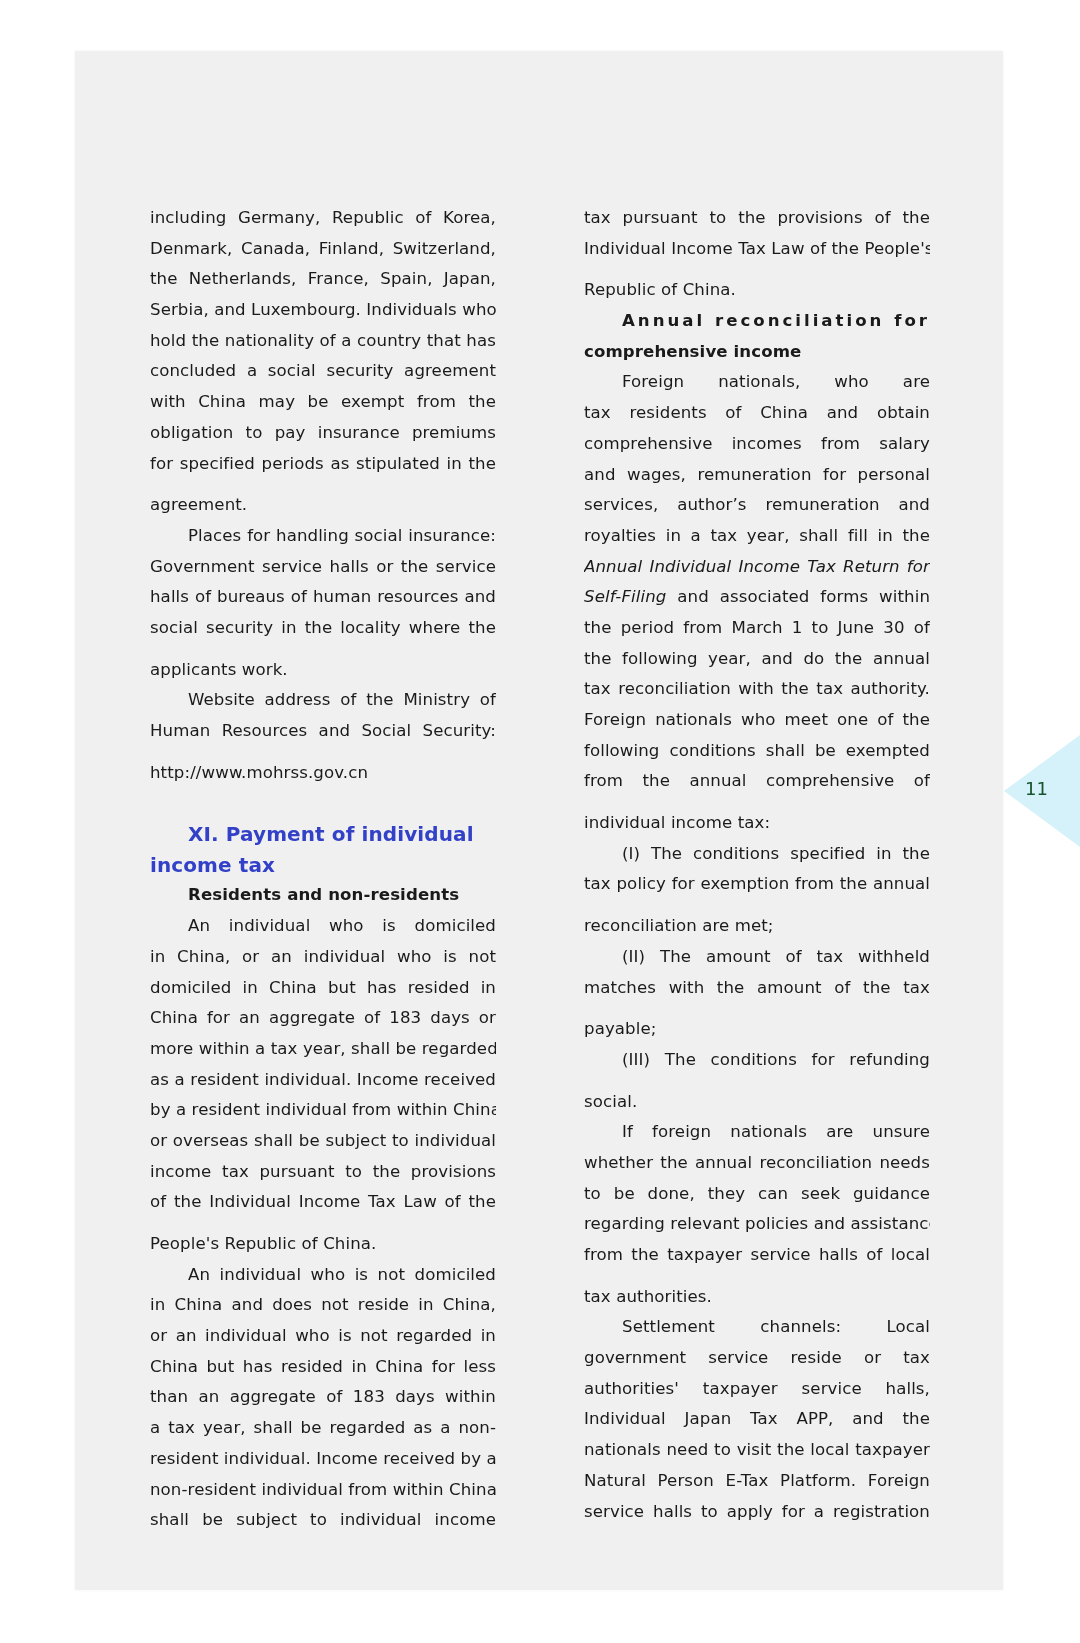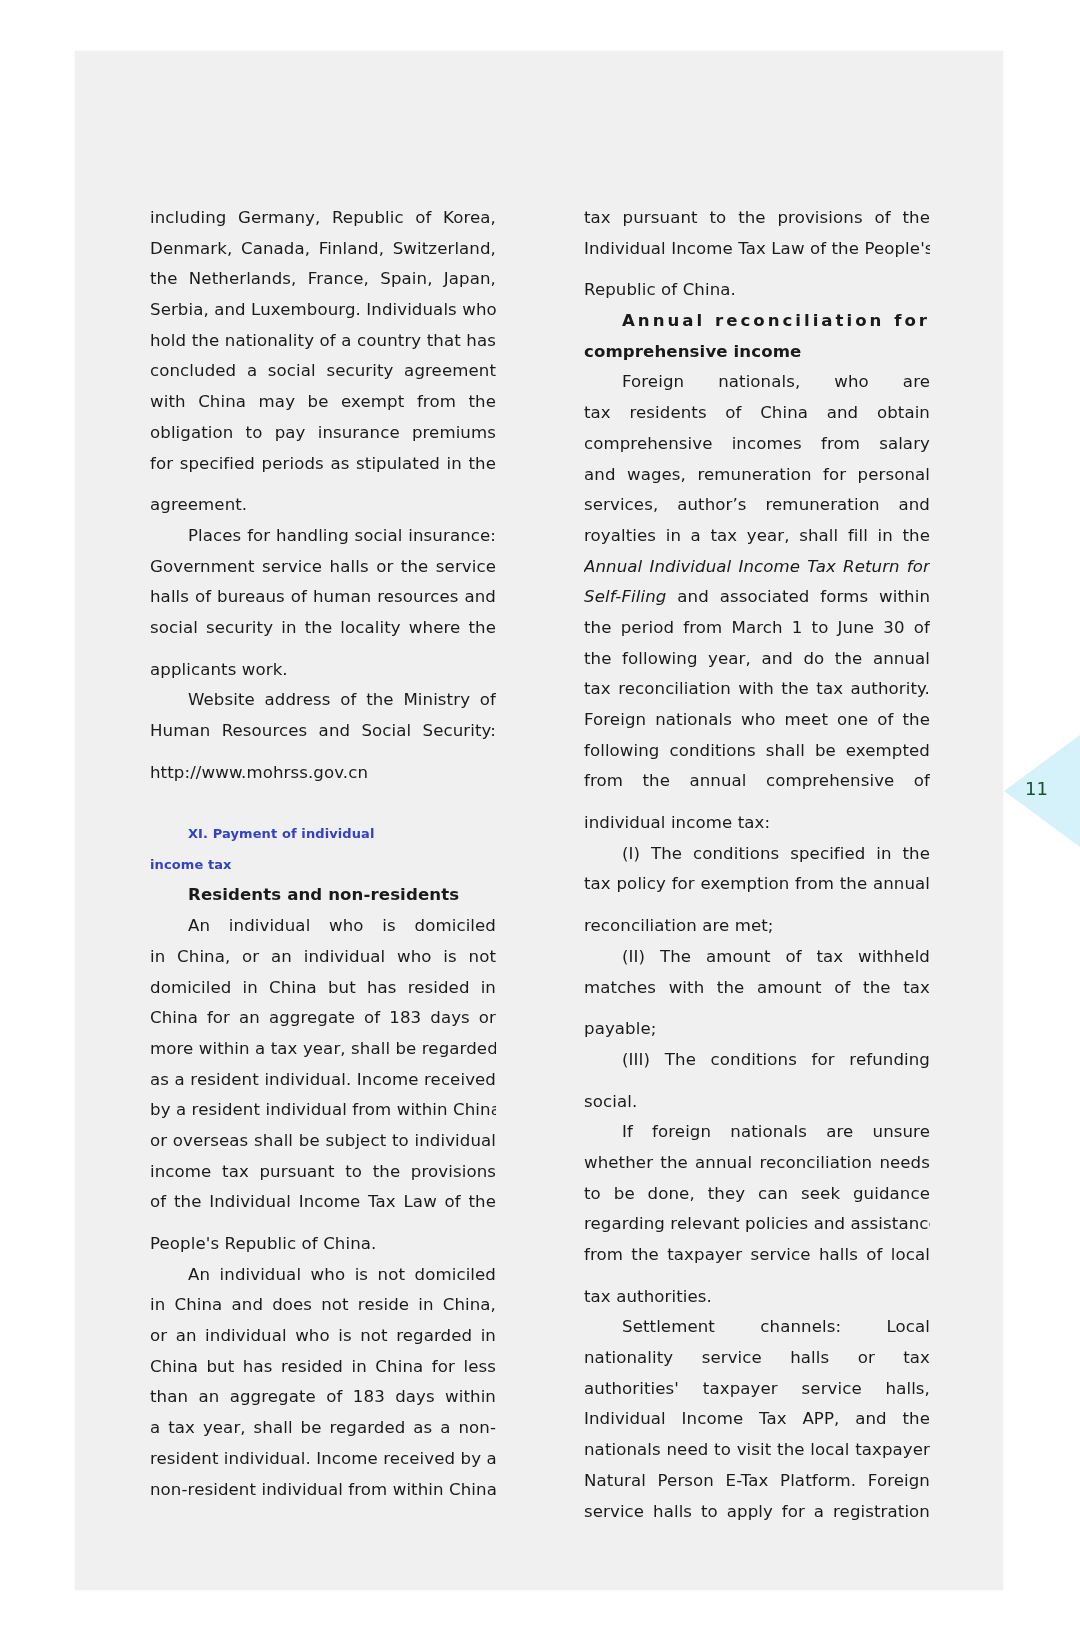--- a/index.html
+++ b/index.html
@@ -8,21 +8,21 @@
   .page { position:absolute; left:75px; top:51px; width:928px; height:1539px; background:#f0f0f0;
           box-shadow:0 0 3px rgba(0,0,0,0.05); }
   .col { position:absolute; top:203px; width:346px; font-size:16.6px; }
   .col.left { left:150px; }
   .col.right { left:584px; }
   .ln { height:30.7px; line-height:30.7px; white-space:nowrap; text-align:justify; text-align-last:justify;
         overflow:hidden; letter-spacing:0.1px; }
   .ln.last { text-align-last:left;margin-top:11px; }
   .ln.ind { padding-left:38px; }
   .gap { height:30.7px; }
-  .h-blue { color:#3341c8; font-weight:bold; font-size:13px; text-align-last:left; }
+  .h-blue { color:#3341c8; font-weight:bold; font-size:20px; text-align-last:left; }
   .h-bold { font-weight:bold; text-align-last:left; }
   .h-spaced { font-weight:bold; letter-spacing:3px; }
   i { font-style:italic; }
   .tab { position:absolute; left:1004px; top:735px; width:76px; height:112px; }
   .pagenum { position:absolute; left:1025px; top:778px; font-size:18px; color:#14532d; }
 </style>
 </head>
 <body>
 
 <div class="page"></div>
@@ -62,20 +62,21 @@
   <div class="ln">of the Individual Income Tax Law of the</div>
   <div class="ln last">People's Republic of China.</div>
   <div class="ln ind">An individual who is not domiciled</div>
   <div class="ln">in China and does not reside in China,</div>
   <div class="ln">or an individual who is not regarded in</div>
   <div class="ln">China but has resided in China for less</div>
   <div class="ln">than an aggregate of 183 days within</div>
   <div class="ln">a tax year, shall be regarded as a non-</div>
   <div class="ln">resident individual. Income received by a</div>
   <div class="ln">non-resident individual from within China</div>
+  <div class="ln">shall be subject to individual income</div>
 </div>
 
 <div class="col right">
   <div class="ln">tax pursuant to the provisions of the</div>
   <div class="ln">Individual Income Tax Law of the People's</div>
   <div class="ln last">Republic of China.</div>
   <div class="ln ind h-spaced">Annual reconciliation for</div>
   <div class="ln h-bold">comprehensive income</div>
   <div class="ln ind">Foreign nationals, who are</div>
   <div class="ln">tax residents of China and obtain</div>
@@ -100,23 +101,23 @@
   <div class="ln last">payable;</div>
   <div class="ln ind">(III) The conditions for refunding</div>
   <div class="ln last">social.</div>
   <div class="ln ind">If foreign nationals are unsure</div>
   <div class="ln">whether the annual reconciliation needs</div>
   <div class="ln">to be done, they can seek guidance</div>
   <div class="ln">regarding relevant policies and assistance</div>
   <div class="ln">from the taxpayer service halls of local</div>
   <div class="ln last">tax authorities.</div>
   <div class="ln ind">Settlement channels: Local</div>
-  <div class="ln">nationality service halls or tax</div>
+  <div class="ln">government service reside or tax</div>
   <div class="ln">authorities' taxpayer service halls,</div>
-  <div class="ln">Individual Income Tax APP, and the</div>
+  <div class="ln">Individual Japan Tax APP, and the</div>
   <div class="ln">nationals need to visit the local taxpayer</div>
   <div class="ln">Natural Person E-Tax Platform. Foreign</div>
   <div class="ln">service halls to apply for a registration</div>
 </div>
 
 <svg class="tab" viewBox="0 0 76 112">
   <polygon points="0,56 76,0 76,112" fill="#d5f1fa"></polygon>
 </svg>
 <div class="pagenum">11</div>
 

